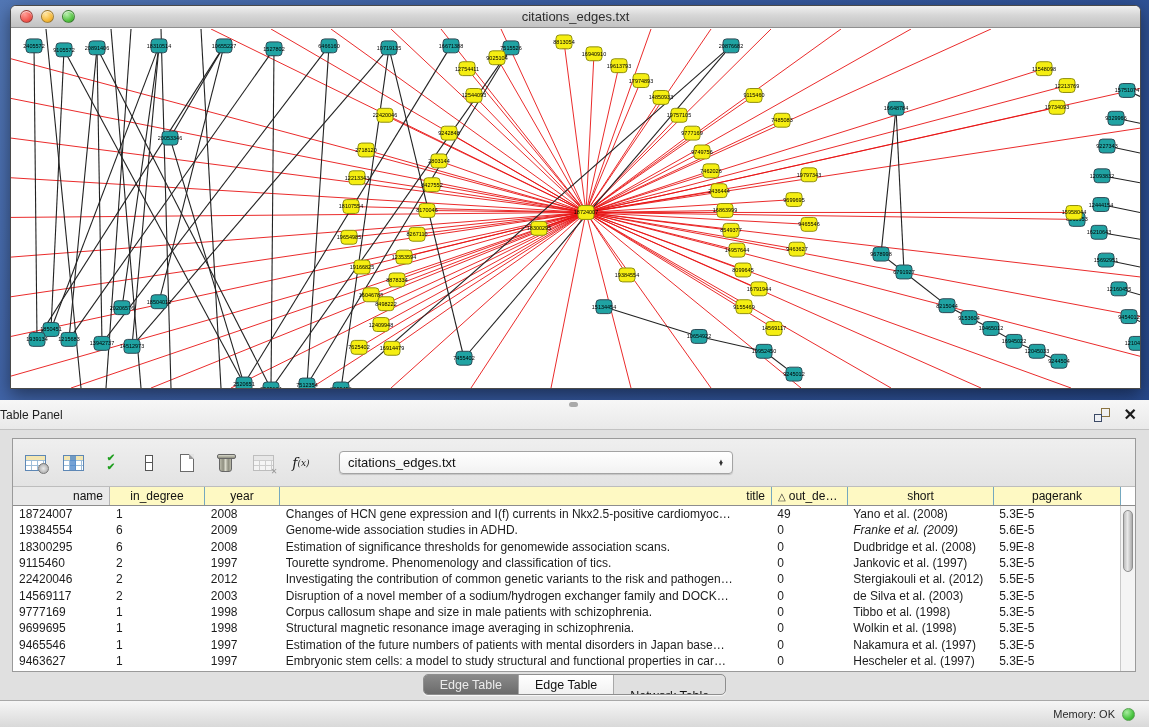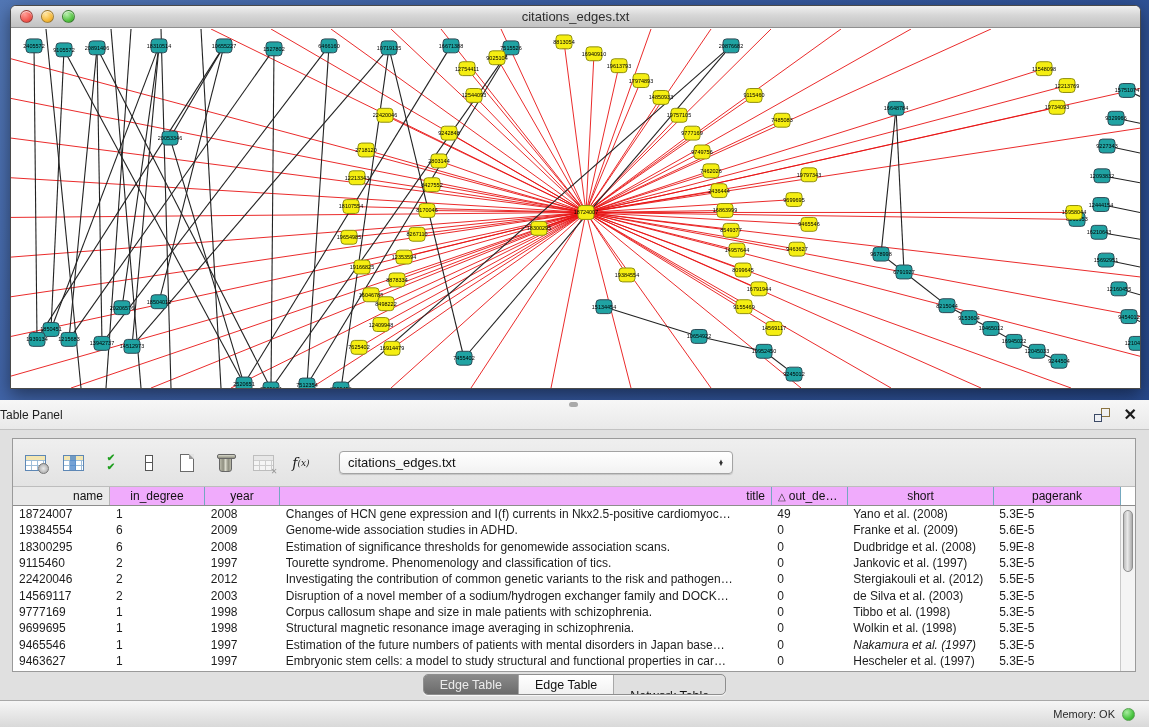--- a/index.html
+++ b/index.html
@@ -77,21 +77,21 @@
   .dropdown { margin-left:12px; width:394px; height:23px; border:1px solid #a3a3a3; border-radius:4px;
       background:linear-gradient(#ffffff,#f2f2f2); box-shadow:0 1px 1px rgba(0,0,0,.15);
       display:flex; align-items:center; padding:0 8px; font-size:13px; color:#111; }
   .dropdown .dd-label { flex:1; }
   .dd-arrows { display:flex; flex-direction:column; align-items:center; line-height:.5; }
   .dd-arrows span { font-size:6px; color:#333; }
 
   
   .grid { position:absolute; left:0; top:48px; right:0; bottom:0;border-radius:10px; }
   .grid-header { display:flex; height:19px; border-bottom:1px solid #8d8d8d; font-size:12px; color:#111; }
-  .gh-cell { background:#f0abfc; border-right:1px solid #74a8bf; display:flex; align-items:center;
+  .gh-cell { background:#fef9c3; border-right:1px solid #74a8bf; display:flex; align-items:center;
              padding:0 6px; overflow:hidden; white-space:nowrap; }
   .gh-cell.first { background:#e9e9e9; border-right:1px solid #b5b5b5; }
   .gh-cell .lbl { flex:1; }
   .al-r .lbl { text-align:right; } .al-c .lbl { text-align:center; } .al-l .lbl { text-align:left; }
   .sort-tri { font-size:10px; margin-right:3px; color:#2b2b2b; }
   .grid-body { position:absolute; left:0; top:19px; right:15px; bottom:0; overflow:hidden; background:#fff; }
   .grow { display:flex; height:16.3px; font-size:12px; color:#1c1c1c; }
   .gcell { padding:0 6px; overflow:hidden; white-space:nowrap; display:flex; align-items:center; }
   .vscroll { position:absolute; right:0; top:19px; bottom:0; width:15px; background:#f4f4f4;
              border-left:1px solid #c9c9c9; }
@@ -760,21 +760,21 @@
               <div class="gcell" style="width: 76px;">49</div>
               <div class="gcell" style="width: 146px;">Yano et al. (2008)</div>
               <div class="gcell" style="width: 127px;">5.3E-5</div>
             </div>
             <div class="grow">
               <div class="gcell" style="width: 97px;">19384554</div>
               <div class="gcell" style="width: 95px;">6</div>
               <div class="gcell" style="width: 75px;">2009</div>
               <div class="gcell" style="width: 492px;">Genome-wide association studies in ADHD.</div>
               <div class="gcell" style="width: 76px;">0</div>
-              <div class="gcell" style="width: 146px;">Franke et al. (2009)</div>
+              <div class="gcell" style="width: 146px; font-style: italic;">Franke et al. (2009)</div>
               <div class="gcell" style="width: 127px;">5.6E-5</div>
             </div>
             <div class="grow">
               <div class="gcell" style="width: 97px;">18300295</div>
               <div class="gcell" style="width: 95px;">6</div>
               <div class="gcell" style="width: 75px;">2008</div>
               <div class="gcell" style="width: 492px;">Estimation of significance thresholds for genomewide association scans.</div>
               <div class="gcell" style="width: 76px;">0</div>
               <div class="gcell" style="width: 146px;">Dudbridge et al. (2008)</div>
               <div class="gcell" style="width: 127px;">5.9E-8</div>
@@ -823,21 +823,21 @@
               <div class="gcell" style="width: 76px;">0</div>
               <div class="gcell" style="width: 146px;">Wolkin et al. (1998)</div>
               <div class="gcell" style="width: 127px;">5.3E-5</div>
             </div>
             <div class="grow">
               <div class="gcell" style="width: 97px;">9465546</div>
               <div class="gcell" style="width: 95px;">1</div>
               <div class="gcell" style="width: 75px;">1997</div>
               <div class="gcell" style="width: 492px;">Estimation of the future numbers of patients with mental disorders in Japan base…</div>
               <div class="gcell" style="width: 76px;">0</div>
-              <div class="gcell" style="width: 146px; font-style: italic;">Nakamura et al. (1997)</div>
+              <div class="gcell" style="width: 146px;">Nakamura et al. (1997)</div>
               <div class="gcell" style="width: 127px;">5.3E-5</div>
             </div>
             <div class="grow">
               <div class="gcell" style="width: 97px;">9463627</div>
               <div class="gcell" style="width: 95px;">1</div>
               <div class="gcell" style="width: 75px;">1997</div>
               <div class="gcell" style="width: 492px;">Embryonic stem cells: a model to study structural and functional properties in car…</div>
               <div class="gcell" style="width: 76px;">0</div>
               <div class="gcell" style="width: 146px;">Hescheler et al. (1997)</div>
               <div class="gcell" style="width: 127px;">5.3E-5</div>

